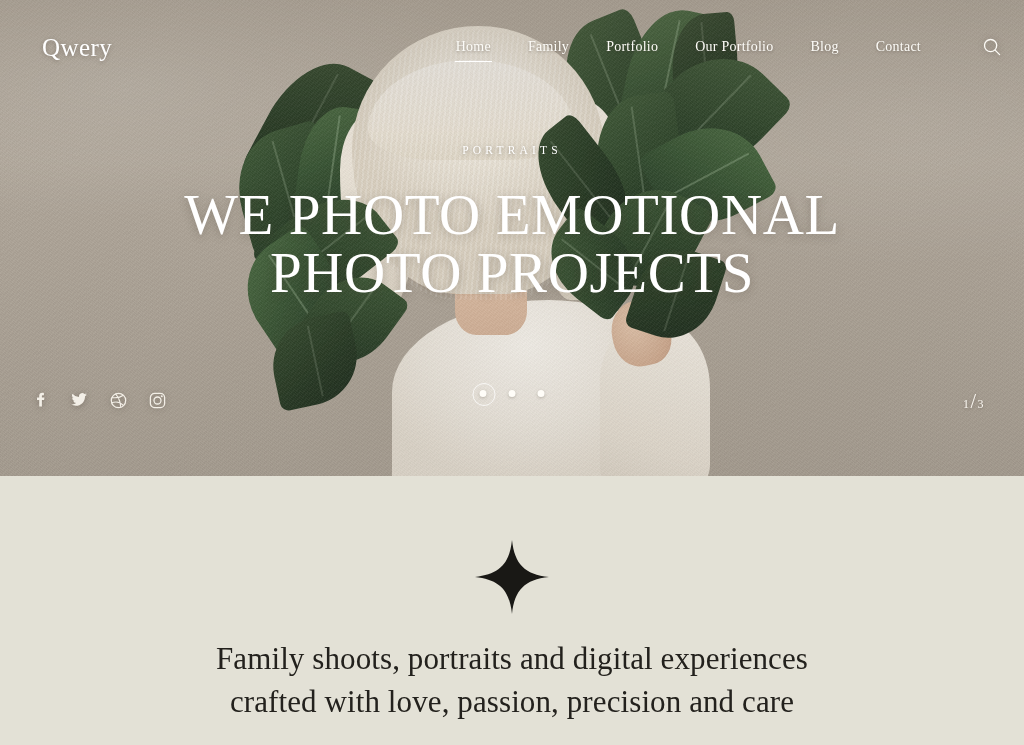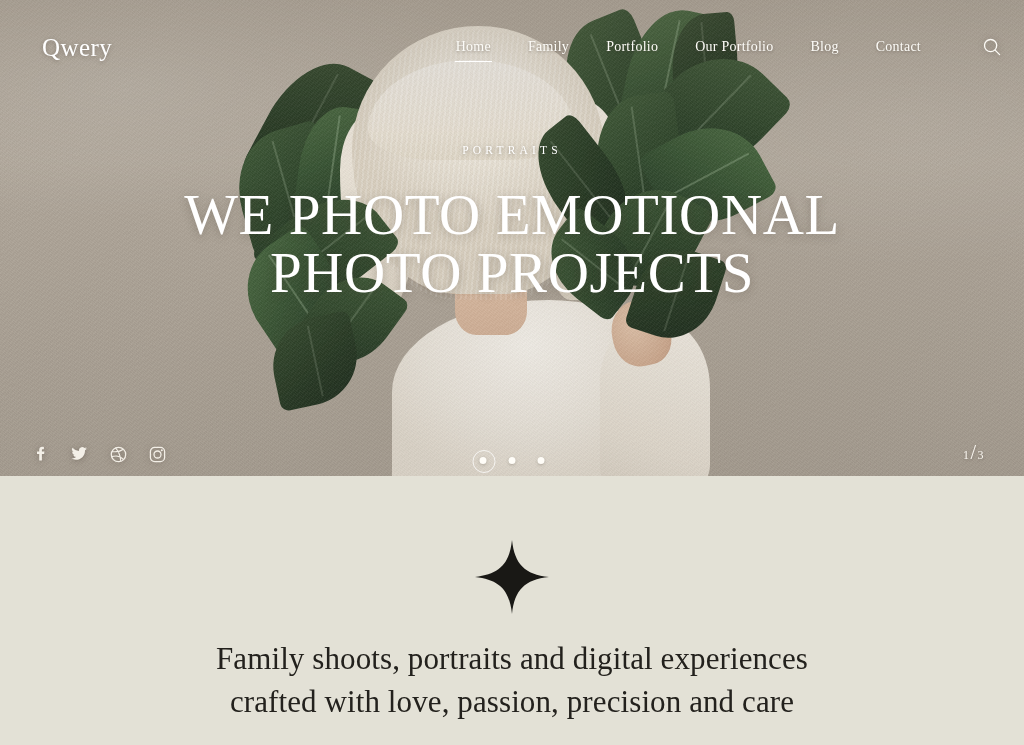--- a/index.html
+++ b/index.html
@@ -215,21 +215,21 @@
     color:#fff; border:none; cursor:pointer;
     font-family:"Liberation Sans", sans-serif;
     font-size:13px; font-weight:700; letter-spacing:.3px;
     display:flex; align-items:center; justify-content:center;
     box-shadow:0 2px 10px rgba(70,50,40,.18);
   }
 
   
   .hero-footer {
     position:absolute; left:0; bottom:0; width:1024px; height:86px;
-    display:flex; align-items:flex-end; padding:0 40px 12px 30px; z-index:25;
+    display:flex; align-items:flex-start; padding:0 40px 12px 30px; z-index:25;
   }
   .socials { display:flex; align-items:center; gap:19px; }
   .social {
     width:20px; height:20px; cursor:pointer;
     display:flex; align-items:center; justify-content:center;
     color:#f3efe7;
     filter:drop-shadow(0 1px 3px rgba(60,50,40,.35));
   }
   .dots {
     position:absolute; left:50%; transform:translateX(-50%);

